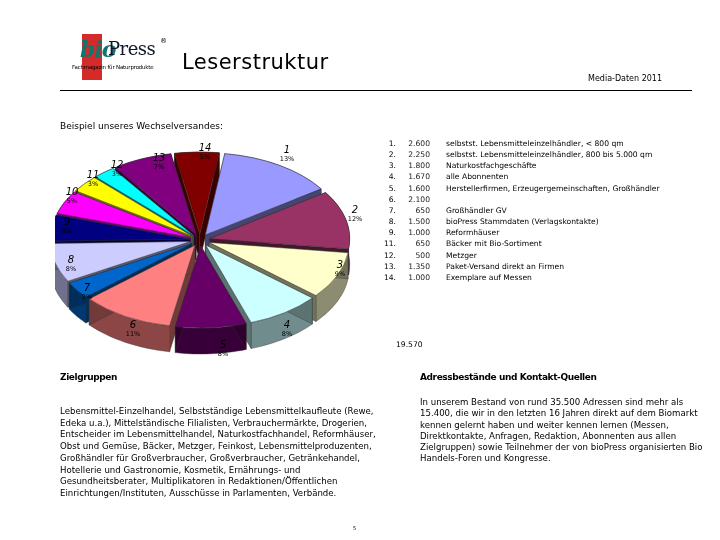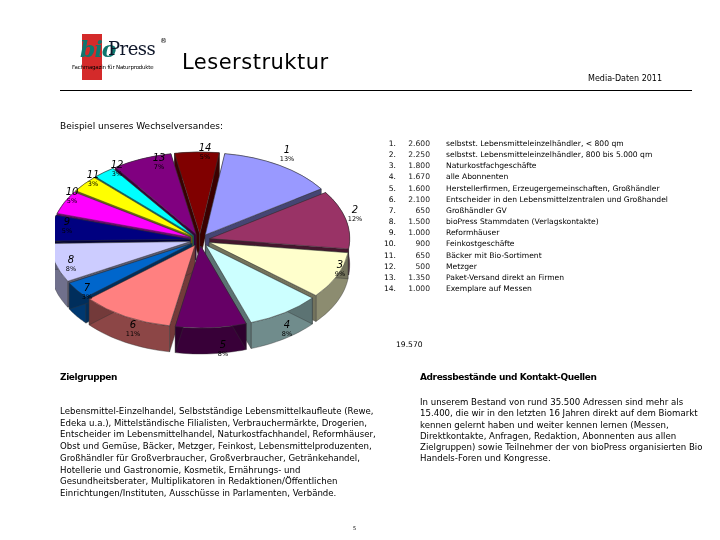--- a/index.html
+++ b/index.html
@@ -196,43 +196,37 @@
       <span class="txt">alle Abonnenten</span>
     </div>
     <div class="legend-row">
       <span class="num">5.</span>
       <span class="val">1.600</span>
       <span class="txt">Herstellerfirmen, Erzeugergemeinschaften, Großhändler</span>
     </div>
     <div class="legend-row">
       <span class="num">6.</span>
       <span class="val">2.100</span>
-      <span class="txt">Entscheider in den Lebensmittelzentralen und Großhandel</span>
     </div>
     <div class="legend-row">
       <span class="num">7.</span>
       <span class="val">650</span>
       <span class="txt">Großhändler GV</span>
     </div>
     <div class="legend-row">
       <span class="num">8.</span>
       <span class="val">1.500</span>
       <span class="txt">bioPress Stammdaten (Verlagskontakte)</span>
     </div>
     <div class="legend-row">
       <span class="num">9.</span>
       <span class="val">1.000</span>
       <span class="txt">Reformhäuser</span>
     </div>
     <div class="legend-row">
-      <span class="num">10.</span>
-      <span class="val">900</span>
-      <span class="txt">Feinkostgeschäfte</span>
-    </div>
-    <div class="legend-row">
       <span class="num">11.</span>
       <span class="val">650</span>
       <span class="txt">Bäcker mit Bio-Sortiment</span>
     </div>
     <div class="legend-row">
       <span class="num">12.</span>
       <span class="val">500</span>
       <span class="txt">Metzger</span>
     </div>
     <div class="legend-row">

